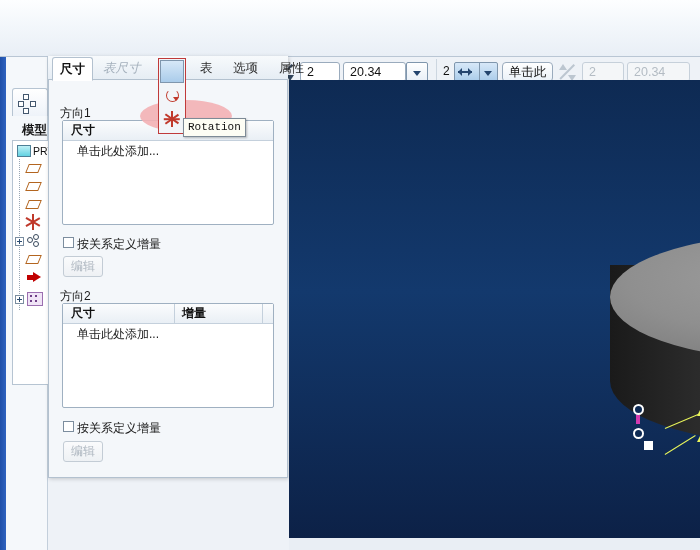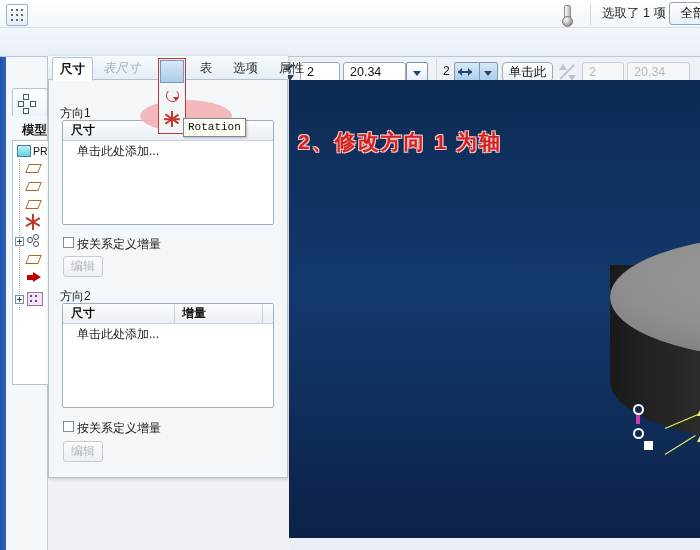--- a/index.html
+++ b/index.html
@@ -182,40 +182,20 @@
 
   .hscroll{position:absolute;left:289px;top:538px;width:411px;height:12px;background:#e9eef4;}
 </style>
 </head>
 <body>
 
 <div class="root">
 
   <div class="toolbar">
 
-    <div class="tb-row1">
-      <div class="grid-ico">
-        <i style="left:4px;top:4px"></i>
-          <i style="left:9px;top:4px"></i>
-          <i style="left:14px;top:4px"></i>
-        <i style="left:4px;top:9px"></i>
-          <i style="left:9px;top:9px"></i>
-          <i style="left:14px;top:9px"></i>
-        <i style="left:4px;top:14px"></i>
-          <i style="left:9px;top:14px"></i>
-          <i style="left:14px;top:14px"></i>
-      </div>
-      <div class="sep" style="left:590px;top:3px;height:22px;"></div>
-      <div class="sel-thermo">
-        <div class="stem"></div>
-          <div class="bulb"></div>
-      </div>
-      <div class="sel-text">选取了 1 项</div>
-      <div class="btn-all">全部</div>
-    </div>
 
     <div class="tb-row2">
       <div class="hl-ellipse"></div>
 
       <div class="combo-dir">
         <span class="lbl">方向</span>
         <span class="arr"></span>
       </div>
 
       <span class="num1">1</span>
@@ -390,17 +370,16 @@
       <span class="arrowy" style="left:70px;top:12px;border-bottom:6px solid #e8f45a;"></span>
       <span class="arrowy" style="left:70px;top:38px;border-bottom:6px solid #e8f45a;"></span>
     </div>
     <div class="hdl-c" style="left:344px;top:324px;"></div>
     <div class="hdl-mag" style="left:347px;top:335px;"></div>
     <div class="hdl-c" style="left:344px;top:348px;"></div>
     <div class="hdl-s" style="left:355px;top:361px;"></div>
 
   </div>
 
-  <div class="vp-note">2、修改方向 1 为轴</div>
 
   <div class="hscroll"></div>
 
 </div>
 
 </body></html>

